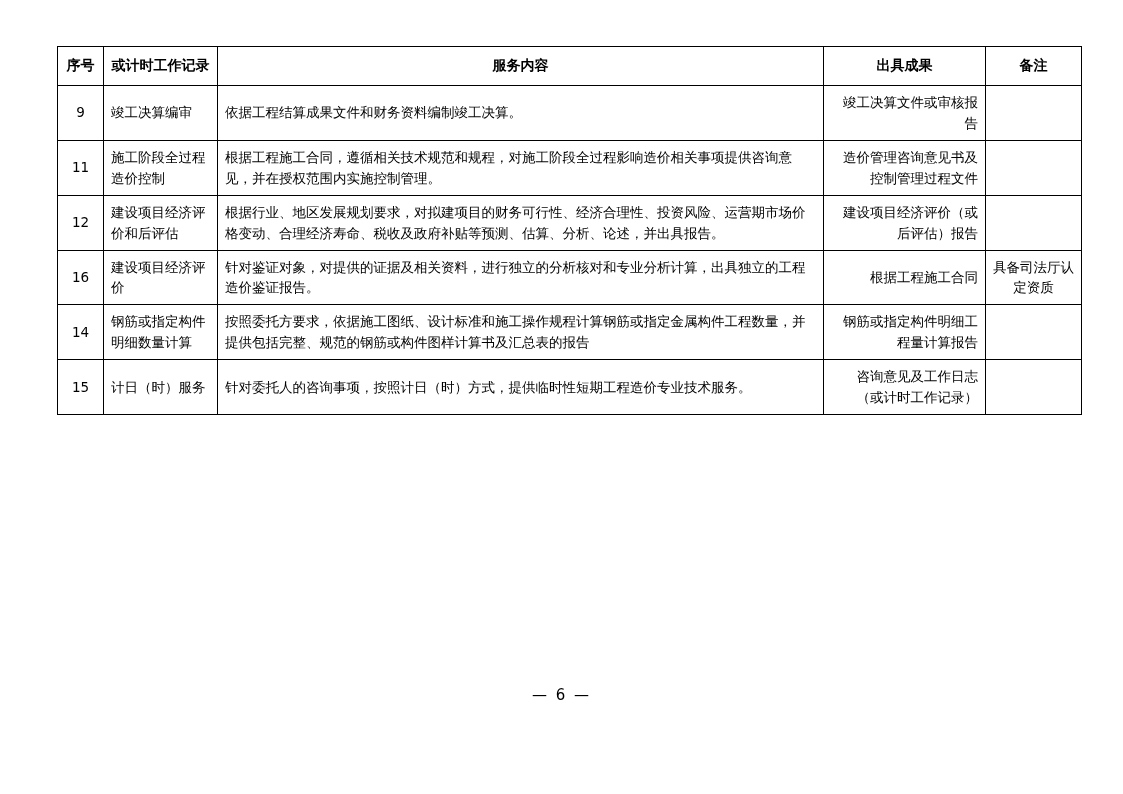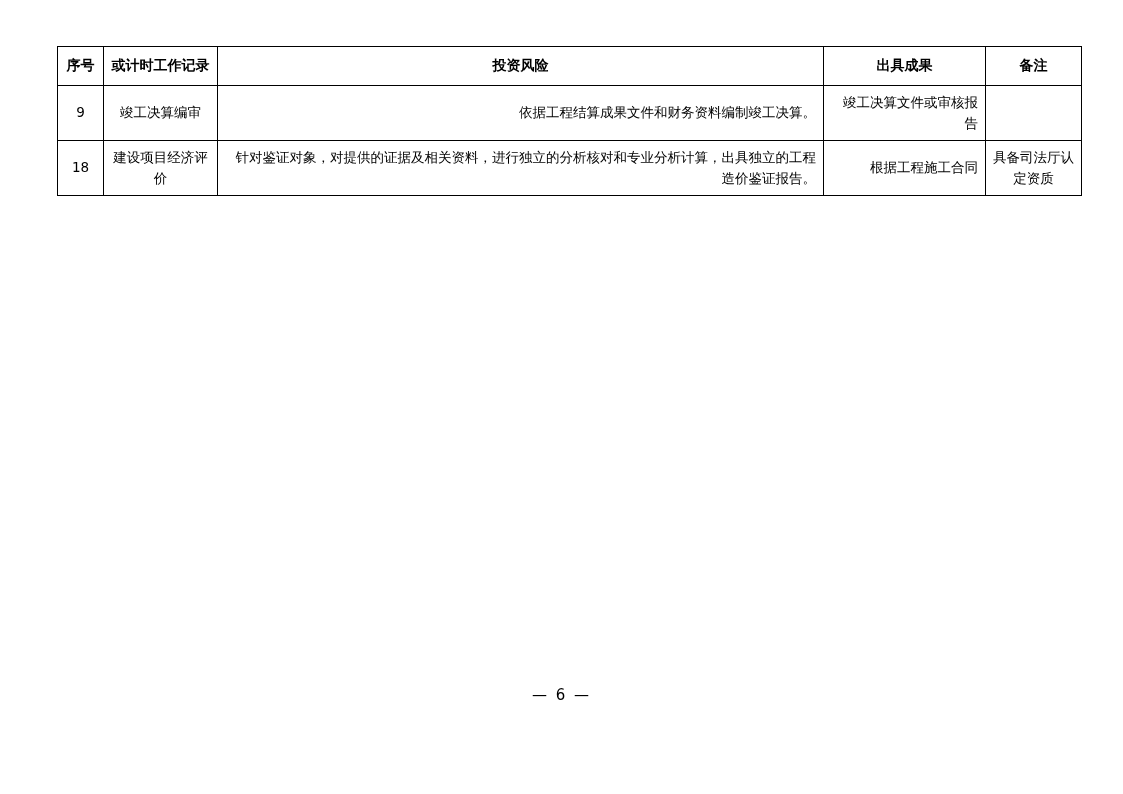--- a/index.html
+++ b/index.html
@@ -45,22 +45,22 @@
     padding: 6px 4px;
     font-size: 14px;
   }
   .col-no     { width: 46px;  text-align: center; }
   .col-name   { width: 114px; text-align: left; }
   .col-desc   { width: 606px; text-align: left; }
   .col-result { width: 162px; text-align: left; }
   .col-remark { width: 96px;  text-align: left; }
 
   td.c-no     { text-align: center; vertical-align: middle; }
-  td.c-name   { text-align: center;   vertical-align: middle; }
-  td.c-desc   { text-align: right;   vertical-align: middle; }
+  td.c-name   { text-align: left;   vertical-align: middle; }
+  td.c-desc   { text-align: left;   vertical-align: middle; }
   td.c-result { text-align: right;   vertical-align: middle; }
   td.c-remark { text-align: center;   vertical-align: middle; }
 
   .page-number {
     position: absolute;
     left: 0;
     top: 686px;
     width: 1123px;
     text-align: center;
     font-size: 15px;
@@ -77,38 +77,66 @@
       <col class="col-no">
       <col class="col-name">
       <col class="col-desc">
       <col class="col-result">
       <col class="col-remark">
     </colgroup>
     <thead>
       <tr>
         <th>序号</th>
         <th>或计时工作记录</th>
-        <th>投资风险</th>
+        <th>服务内容</th>
         <th>出具成果</th>
         <th>备注</th>
       </tr>
     </thead>
     <tbody>
       <tr>
         <td class="c-no">9</td>
         <td class="c-name">竣工决算编审</td>
         <td class="c-desc">依据工程结算成果文件和财务资料编制竣工决算。</td>
         <td class="c-result">竣工决算文件或审核报告</td>
         <td class="c-remark"></td>
       </tr>
       <tr>
-        <td class="c-no">18</td>
+        <td class="c-no">11</td>
+        <td class="c-name">施工阶段全过程造价控制</td>
+        <td class="c-desc">根据工程施工合同，遵循相关技术规范和规程，对施工阶段全过程影响造价相关事项提供咨询意见，并在授权范围内实施控制管理。</td>
+        <td class="c-result">造价管理咨询意见书及控制管理过程文件</td>
+        <td class="c-remark"></td>
+      </tr>
+      <tr>
+        <td class="c-no">12</td>
+        <td class="c-name">建设项目经济评价和后评估</td>
+        <td class="c-desc">根据行业、地区发展规划要求，对拟建项目的财务可行性、经济合理性、投资风险、运营期市场价格变动、合理经济寿命、税收及政府补贴等预测、估算、分析、论述，并出具报告。</td>
+        <td class="c-result">建设项目经济评价（或后评估）报告</td>
+        <td class="c-remark"></td>
+      </tr>
+      <tr>
+        <td class="c-no">16</td>
         <td class="c-name">建设项目经济评价</td>
         <td class="c-desc">针对鉴证对象，对提供的证据及相关资料，进行独立的分析核对和专业分析计算，出具独立的工程造价鉴证报告。</td>
         <td class="c-result">根据工程施工合同</td>
         <td class="c-remark">具备司法厅认定资质</td>
+      </tr>
+      <tr>
+        <td class="c-no">14</td>
+        <td class="c-name">钢筋或指定构件明细数量计算</td>
+        <td class="c-desc">按照委托方要求，依据施工图纸、设计标准和施工操作规程计算钢筋或指定金属构件工程数量，并提供包括完整、规范的钢筋或构件图样计算书及汇总表的报告</td>
+        <td class="c-result">钢筋或指定构件明细工程量计算报告</td>
+        <td class="c-remark"></td>
+      </tr>
+      <tr>
+        <td class="c-no">15</td>
+        <td class="c-name">计日（时）服务</td>
+        <td class="c-desc">针对委托人的咨询事项，按照计日（时）方式，提供临时性短期工程造价专业技术服务。</td>
+        <td class="c-result">咨询意见及工作日志（或计时工作记录）</td>
+        <td class="c-remark"></td>
       </tr>
     </tbody>
   </table>
 
   <div class="page-number">— 6 —</div>
 
 </div>
 
 </body></html>

